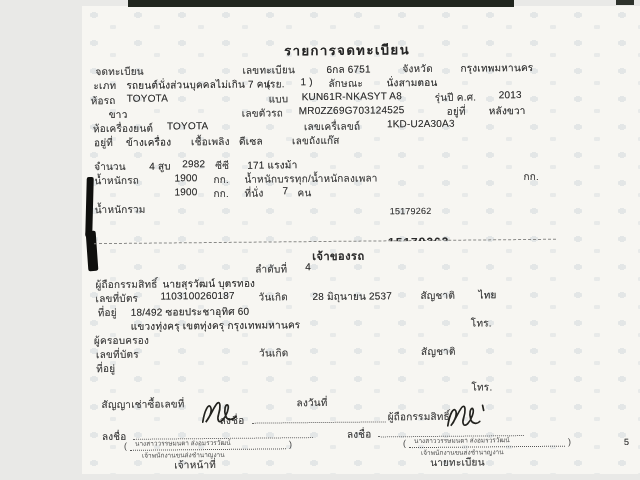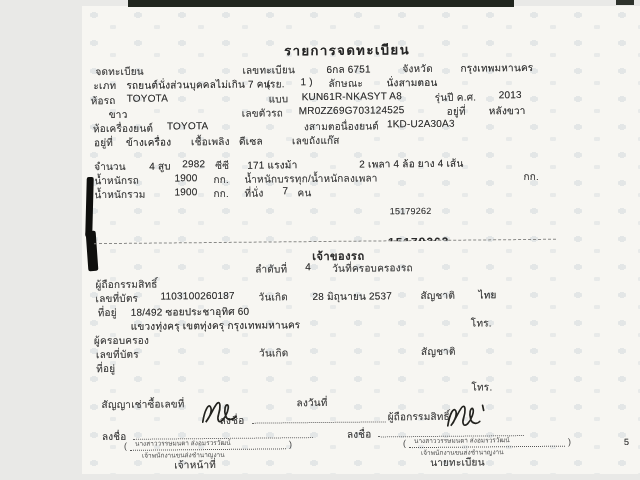--- a/index.html
+++ b/index.html
@@ -70,63 +70,62 @@
   <span class="t val" style="left:500px;top:91px">2013</span>
 
   <span class="t val" style="left:110px;top:105px">ขาว</span>
   <span class="t" style="left:243px;top:105px">เลขตัวรถ</span>
   <span class="t val" style="left:300px;top:105px">MR0ZZ69G703124525</span>
   <span class="t" style="left:448px;top:105px">อยู่ที่</span>
   <span class="t val" style="left:490px;top:105px">หลังขวา</span>
 
   <span class="t" style="left:94px;top:119px">ห้อเครื่องยนต์</span>
   <span class="t val" style="left:168px;top:119px">TOYOTA</span>
-  <span class="t" style="left:305px;top:119px">งสามตอนื่องยนต์</span>
+  <span class="t" style="left:305px;top:119px">เลขเครื่เลขถ์</span>
   <span class="t val" style="left:388px;top:119px">1KD-U2A30A3</span>
 
   <span class="t" style="left:95px;top:133px">อยู่ที่</span>
   <span class="t val" style="left:127px;top:133px">ข้างเครื่อง</span>
   <span class="t" style="left:192px;top:133px">เชื้อเพลิง</span>
   <span class="t val" style="left:240px;top:133px">ดีเซล</span>
   <span class="t" style="left:293px;top:133px">เลขถังแก๊ส</span>
 
   <span class="t" style="left:95px;top:157px">จำนวน</span>
   <span class="t val" style="left:150px;top:157px">4 สูบ</span>
   <span class="t val" style="left:183px;top:157px">2982</span>
   <span class="t" style="left:216px;top:157px">ซีซี</span>
   <span class="t val" style="left:248px;top:157px">171 แรงม้า</span>
-  <span class="t val" style="left:360px;top:157px">2 เพลา 4 ล้อ ยาง 4 เส้น</span>
 
   <span class="t" style="left:95px;top:171px">น้ำหนักรถ</span>
   <span class="t val" style="left:175px;top:171px">1900</span>
   <span class="t" style="left:214px;top:171px">กก.</span>
   <span class="t" style="left:245px;top:171px">น้ำหนักบรรทุก/น้ำหนักลงเพลา</span>
   <span class="t" style="left:524px;top:171px">กก.</span>
 
-  <span class="t" style="left:95px;top:185px">น้ำหนักรวม</span>
+  <span class="t" style="left:95px;top:200px">น้ำหนักรวม</span>
   <span class="t val" style="left:175px;top:185px">1900</span>
   <span class="t" style="left:214px;top:185px">กก.</span>
   <span class="t" style="left:245px;top:185px">ที่นั่ง</span>
   <span class="t val" style="left:283px;top:185px">7</span>
   <span class="t" style="left:298px;top:185px">คน</span>
 
   <span class="t md faint" style="left:390px;top:207px">15179262</span>
 
   <div class="divider"></div>
   <div class="clip" style="left:388px;top:233px;width:90px">
     <span>15179262</span>
   </div>
 
   <span class="t sec" style="left:312px;top:247px">เจ้าของรถ</span>
 
   <span class="t" style="left:255px;top:261px">ลำดับที่</span>
   <span class="t val" style="left:305px;top:261px">4</span>
-  <span class="t" style="left:332px;top:261px">วันที่ครอบครองรถ</span>
 
   <span class="t" style="left:95px;top:275px">ผู้ถือกรรมสิทธิ์</span>
+  <span class="t val" style="left:162px;top:275px">นายสุรวัฒน์ บุตรทอง</span>
 
   <span class="t" style="left:95px;top:289px">เลขที่บัตร</span>
   <span class="t val" style="left:160px;top:289px">1103100260187</span>
   <span class="t" style="left:258px;top:289px">วันเกิด</span>
   <span class="t val" style="left:312px;top:289px">28 มิถุนายน 2537</span>
   <span class="t" style="left:420px;top:289px">สัญชาติ</span>
   <span class="t val" style="left:478px;top:289px">ไทย</span>
 
   <span class="t" style="left:97px;top:303px">ที่อยู่</span>
   <span class="t val" style="left:130px;top:303px">18/492 ซอยประชาอุทิศ 60</span>

